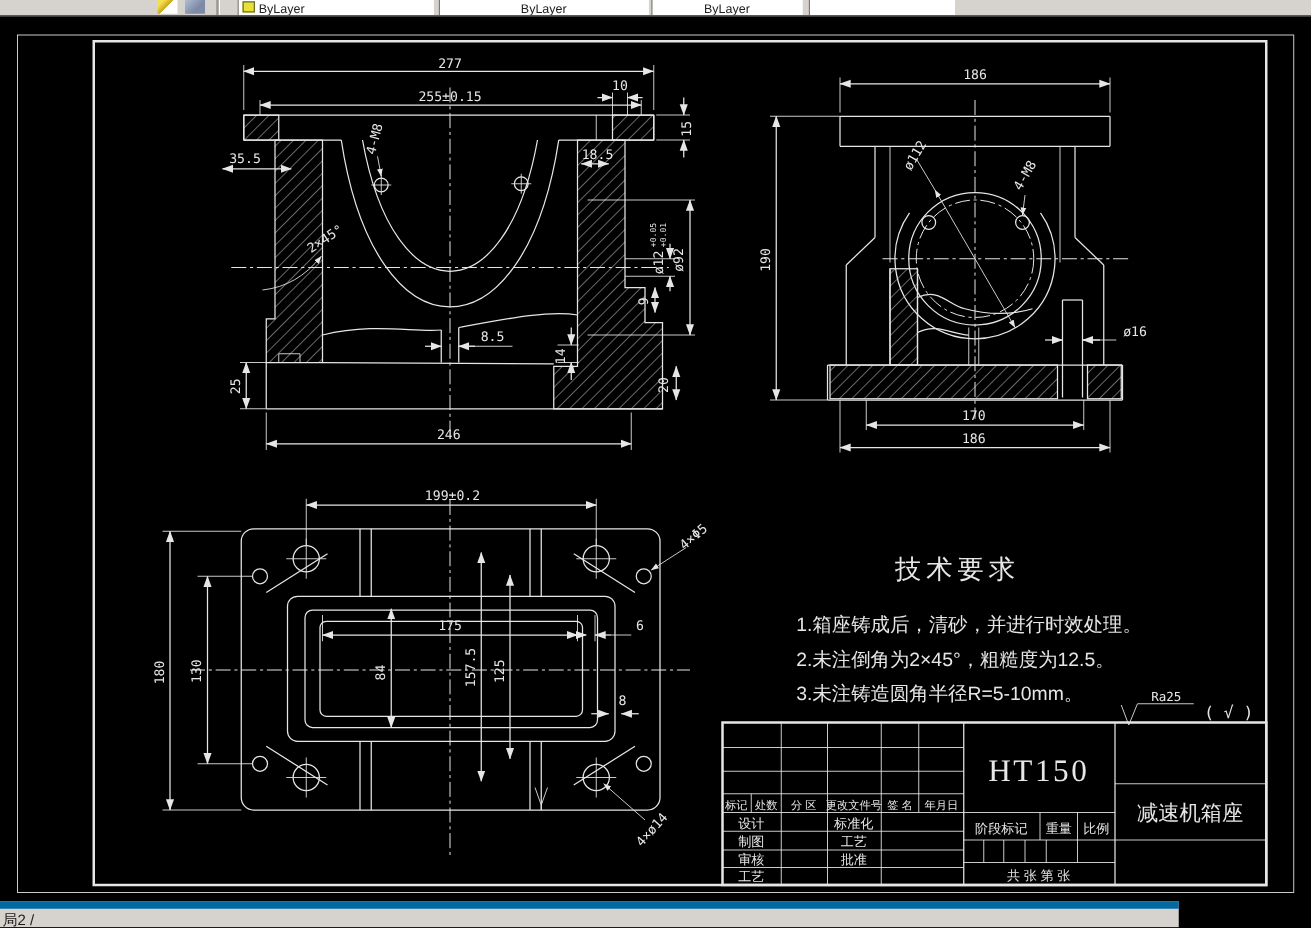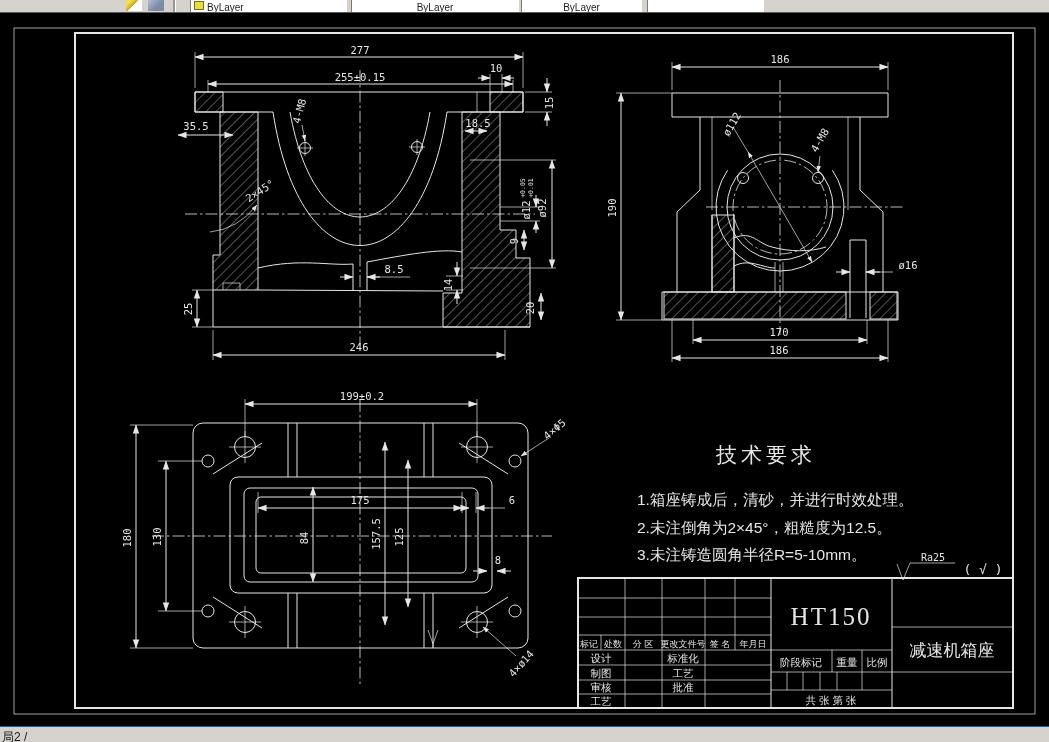--- a/index.html
+++ b/index.html
@@ -27,22 +27,22 @@
   text.s{font-size:6.5px;}
   text.tb{font-size:9px;}
   text.tb2{font-size:10.5px;}
   .fr2{stroke-width:2;}
   .cl{stroke-dasharray:12 3 2.5 3;stroke-width:.8;}
   .thin{stroke-width:.7;}
   .hatch{fill:url(#hp);}
   .dl{marker-start:url(#ar);marker-end:url(#ar);}
   .de{marker-end:url(#ar);}
   
-  .statusbar{position:absolute;bottom:0;left:0;width:1049px;height:15px;background:#d6d3ce;
-             border-top:1px solid #0369a1;z-index:3;}
+  .statusbar{position:absolute;bottom:0;left:0;width:943px;height:15px;background:#d6d3ce;
+             border-top:6px solid #0369a1;z-index:3;}
   .statusbar span{font-size:12px;color:#1a1a1a;margin-left:2px;line-height:14px;}
 </style>
 </head>
 <body>
 
 <div class="screen">
 
   <div class="toolbar">
     <div class="tb-icon tb-icon-a"></div>
     <div class="tb-icon tb-icon-b"></div>

